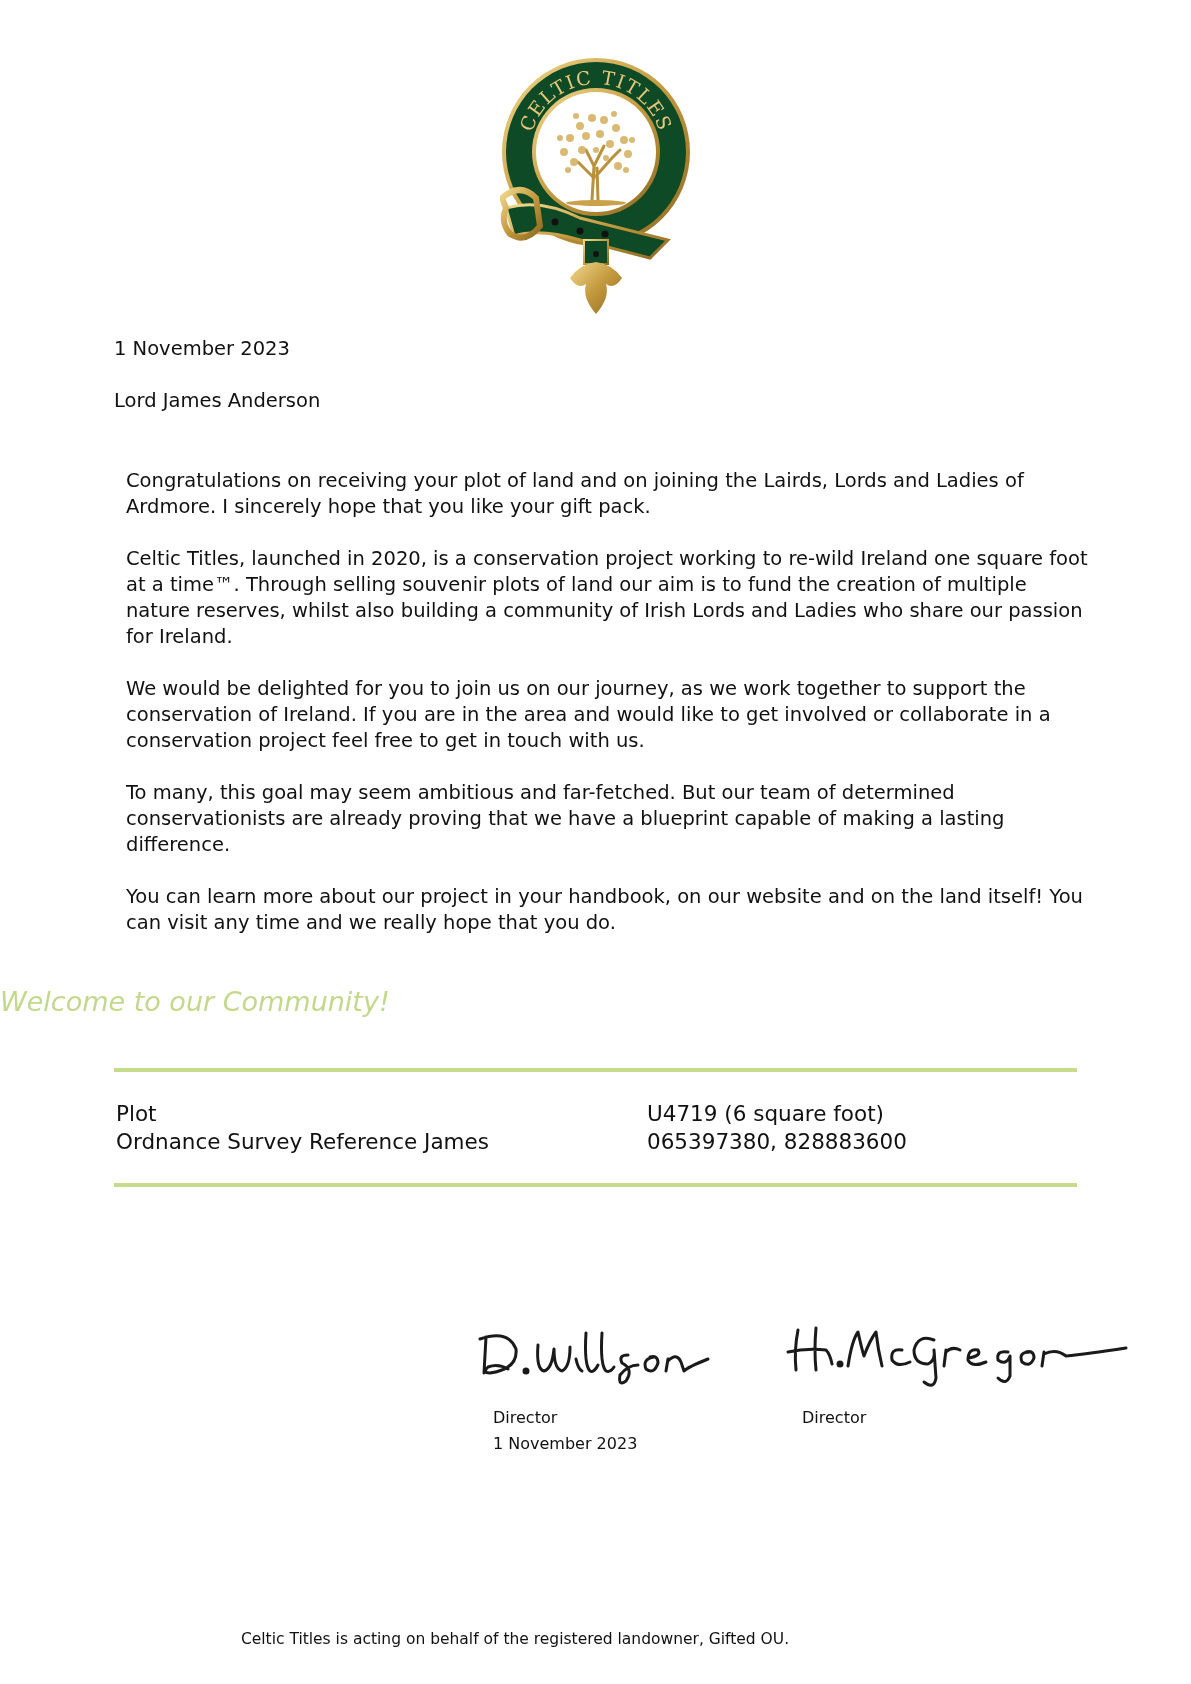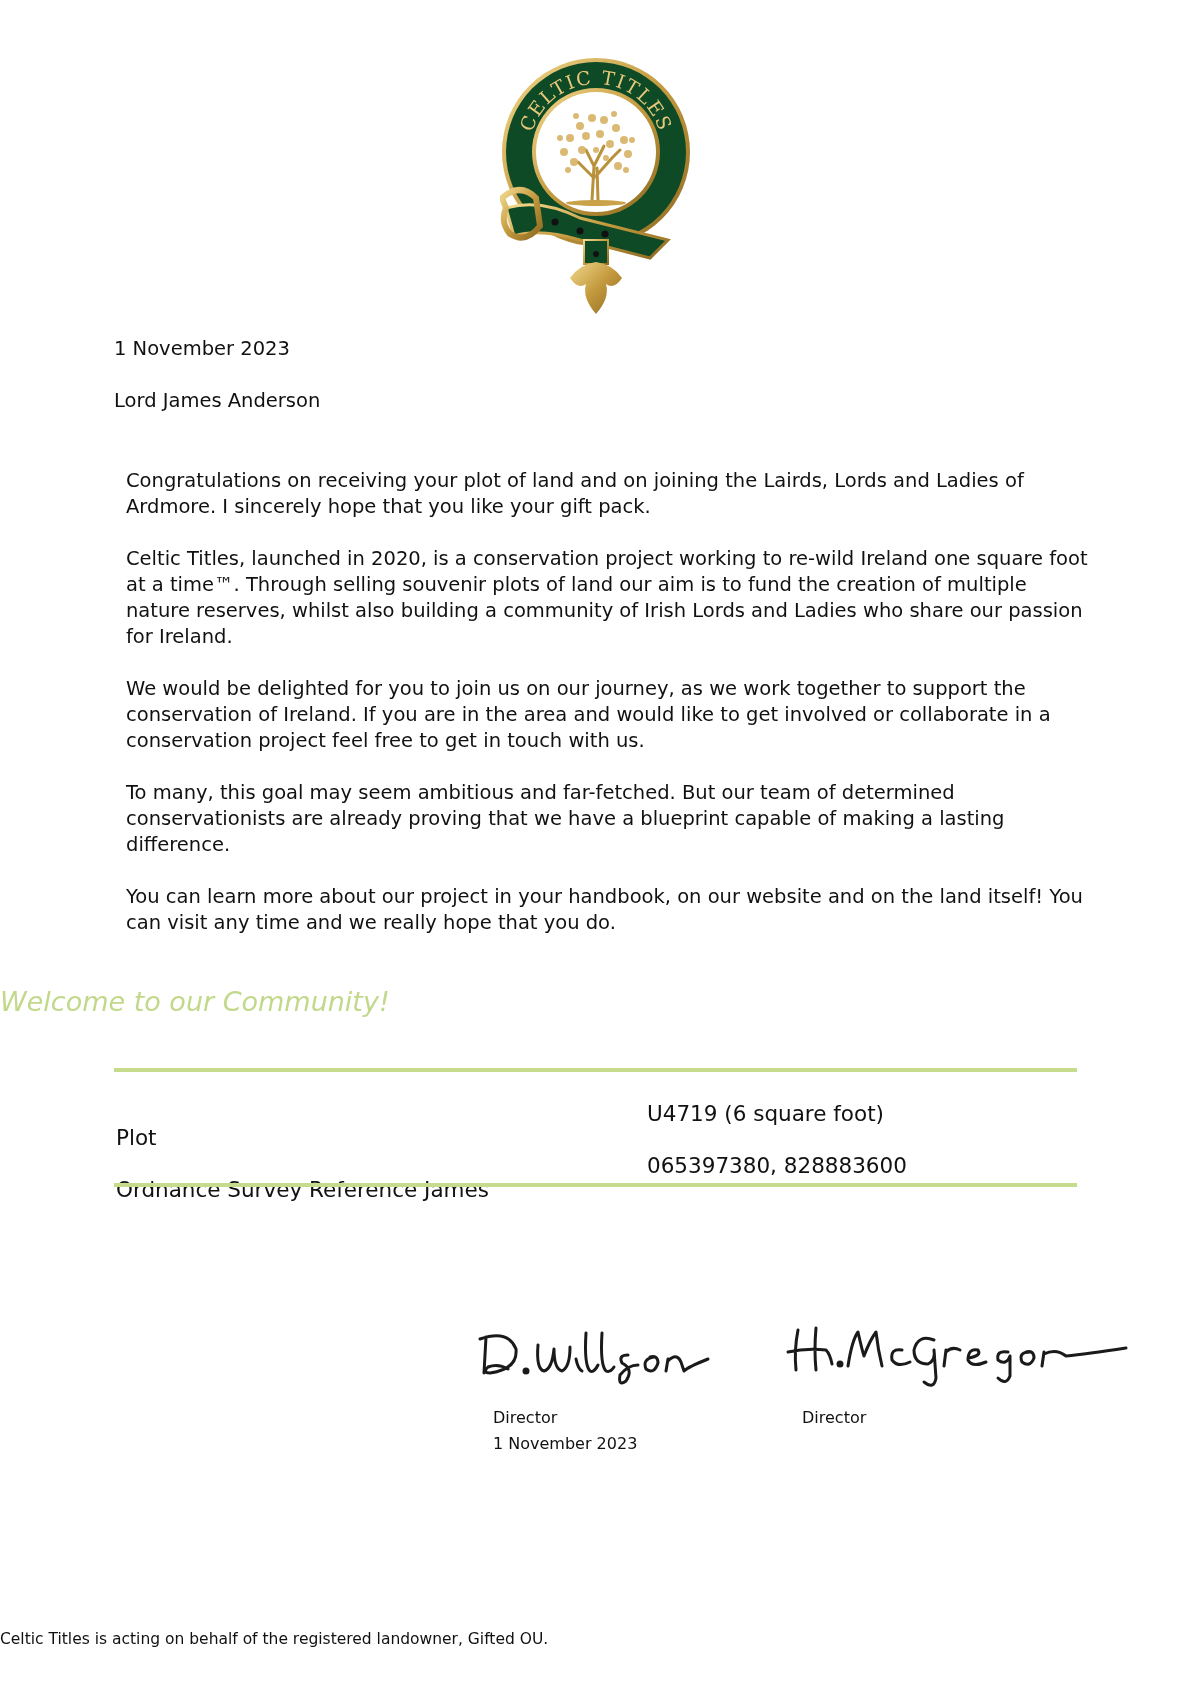--- a/index.html
+++ b/index.html
@@ -16,29 +16,29 @@
     .paragraphs p { margin: 0 0 26px 12px; }
     .welcome {
       left: 0; width: 1191px; top: 986px; text-align: left;
       font-style: italic; font-size: 27px; color: #c2d88a;
     }
     .rule { left: 114px; width: 963px; height: 4px; background: #c6dc8c; }
     .rule-top { top: 1068px; }
     .rule-bottom { top: 1183px; }
     .plot-table { left: 116px; top: 1100px; font-size: 21.5px; line-height: 28px; }
     .plot-row { display: flex; }
-    .plot-label { width: 531px; margin-top: 24px; }
+    .plot-label { width: 531px; }
     .sig { }
     .sig-1 { left: 478px; top: 1325px; width: 260px; height: 65px; }
     .sig-2 { left: 786px; top: 1320px; width: 355px; height: 70px; }
     .sig-title { font-size: 16px; line-height: 26px; }
     .sig-title-1 { left: 493px; top: 1405px; }
     .sig-title-2 { left: 802px; top: 1405px; }
     .footer {
-      left: 0; width: 1030px; top: 1630px; text-align: left; font-size: 15.5px; color: #111;
+      left: 0; width: 1030px; top: 1630px; text-align: center; font-size: 15.5px; color: #111;
     }
   </style>
 </head>
 <body>
 
 <div class="abs logo">
   <svg width="192" height="258" viewBox="0 0 192 258" xmlns="http://www.w3.org/2000/svg">
     <defs>
       <linearGradient id="gold" x1="0" y1="0" x2="1" y2="1">
         <stop offset="0" stop-color="#f2d98f"></stop>

